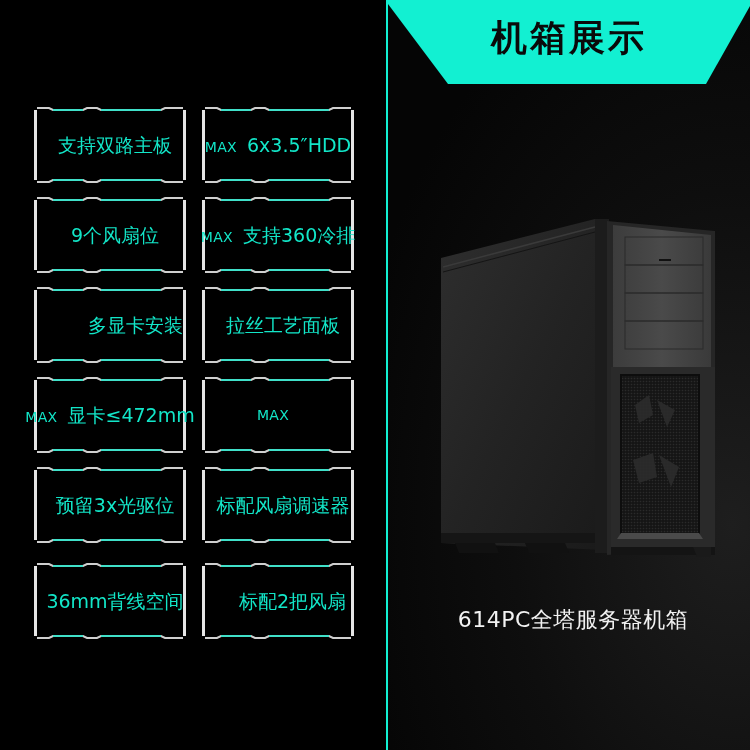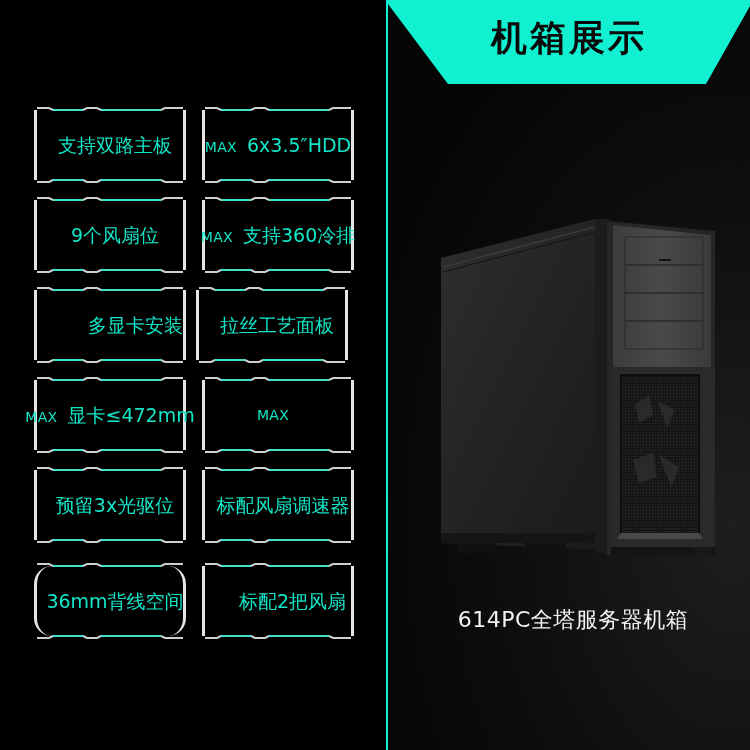--- a/index.html
+++ b/index.html
@@ -136,21 +136,21 @@
         <span class="max"></span>
         <span>多显卡安装</span>
       </div>
     <div class="edge bot">
         <svg viewBox="0 0 146 6" preserveAspectRatio="none">
           <path d="M0 5 H12 L16 3 H46 L50 5 H60 L64 3 H124 L128 5 H146" stroke="#cfcfcf" stroke-width="2" fill="none"></path>
           <path d="M16 3 H46 M64 3 H124" stroke="#12e6c8" stroke-width="1.4"></path>
         </svg>
       </div>
   </div>
-  <div class="fbox" style="left:196px;top:290px;">
+  <div class="fbox" style="left:202px;top:290px;">
     <div class="edge top">
         <svg viewBox="0 0 146 6" preserveAspectRatio="none">
           <path d="M0 1 H12 L16 3 H46 L50 1 H60 L64 3 H124 L128 1 H146" stroke="#cfcfcf" stroke-width="2" fill="none"></path>
           <path d="M16 3 H46 M64 3 H124" stroke="#12e6c8" stroke-width="1.4"></path>
         </svg>
       </div>
     <div class="label">
         <span class="max"></span>
         <span>拉丝工艺面板</span>
       </div>
@@ -228,21 +228,21 @@
         <span>标配风扇调速器</span>
       </div>
     <div class="edge bot">
         <svg viewBox="0 0 146 6" preserveAspectRatio="none">
           <path d="M0 5 H12 L16 3 H46 L50 5 H60 L64 3 H124 L128 5 H146" stroke="#cfcfcf" stroke-width="2" fill="none"></path>
           <path d="M16 3 H46 M64 3 H124" stroke="#12e6c8" stroke-width="1.4"></path>
         </svg>
       </div>
   </div>
 
-  <div class="fbox" style="left:34px;top:566px;border-radius:18px;">
+  <div class="fbox" style="left:34px;top:566px;">
     <div class="edge top">
         <svg viewBox="0 0 146 6" preserveAspectRatio="none">
           <path d="M0 1 H12 L16 3 H46 L50 1 H60 L64 3 H124 L128 1 H146" stroke="#cfcfcf" stroke-width="2" fill="none"></path>
           <path d="M16 3 H46 M64 3 H124" stroke="#12e6c8" stroke-width="1.4"></path>
         </svg>
       </div>
     <div class="label">
         <span class="max"></span>
         <span>36mm背线空间</span>
       </div>

